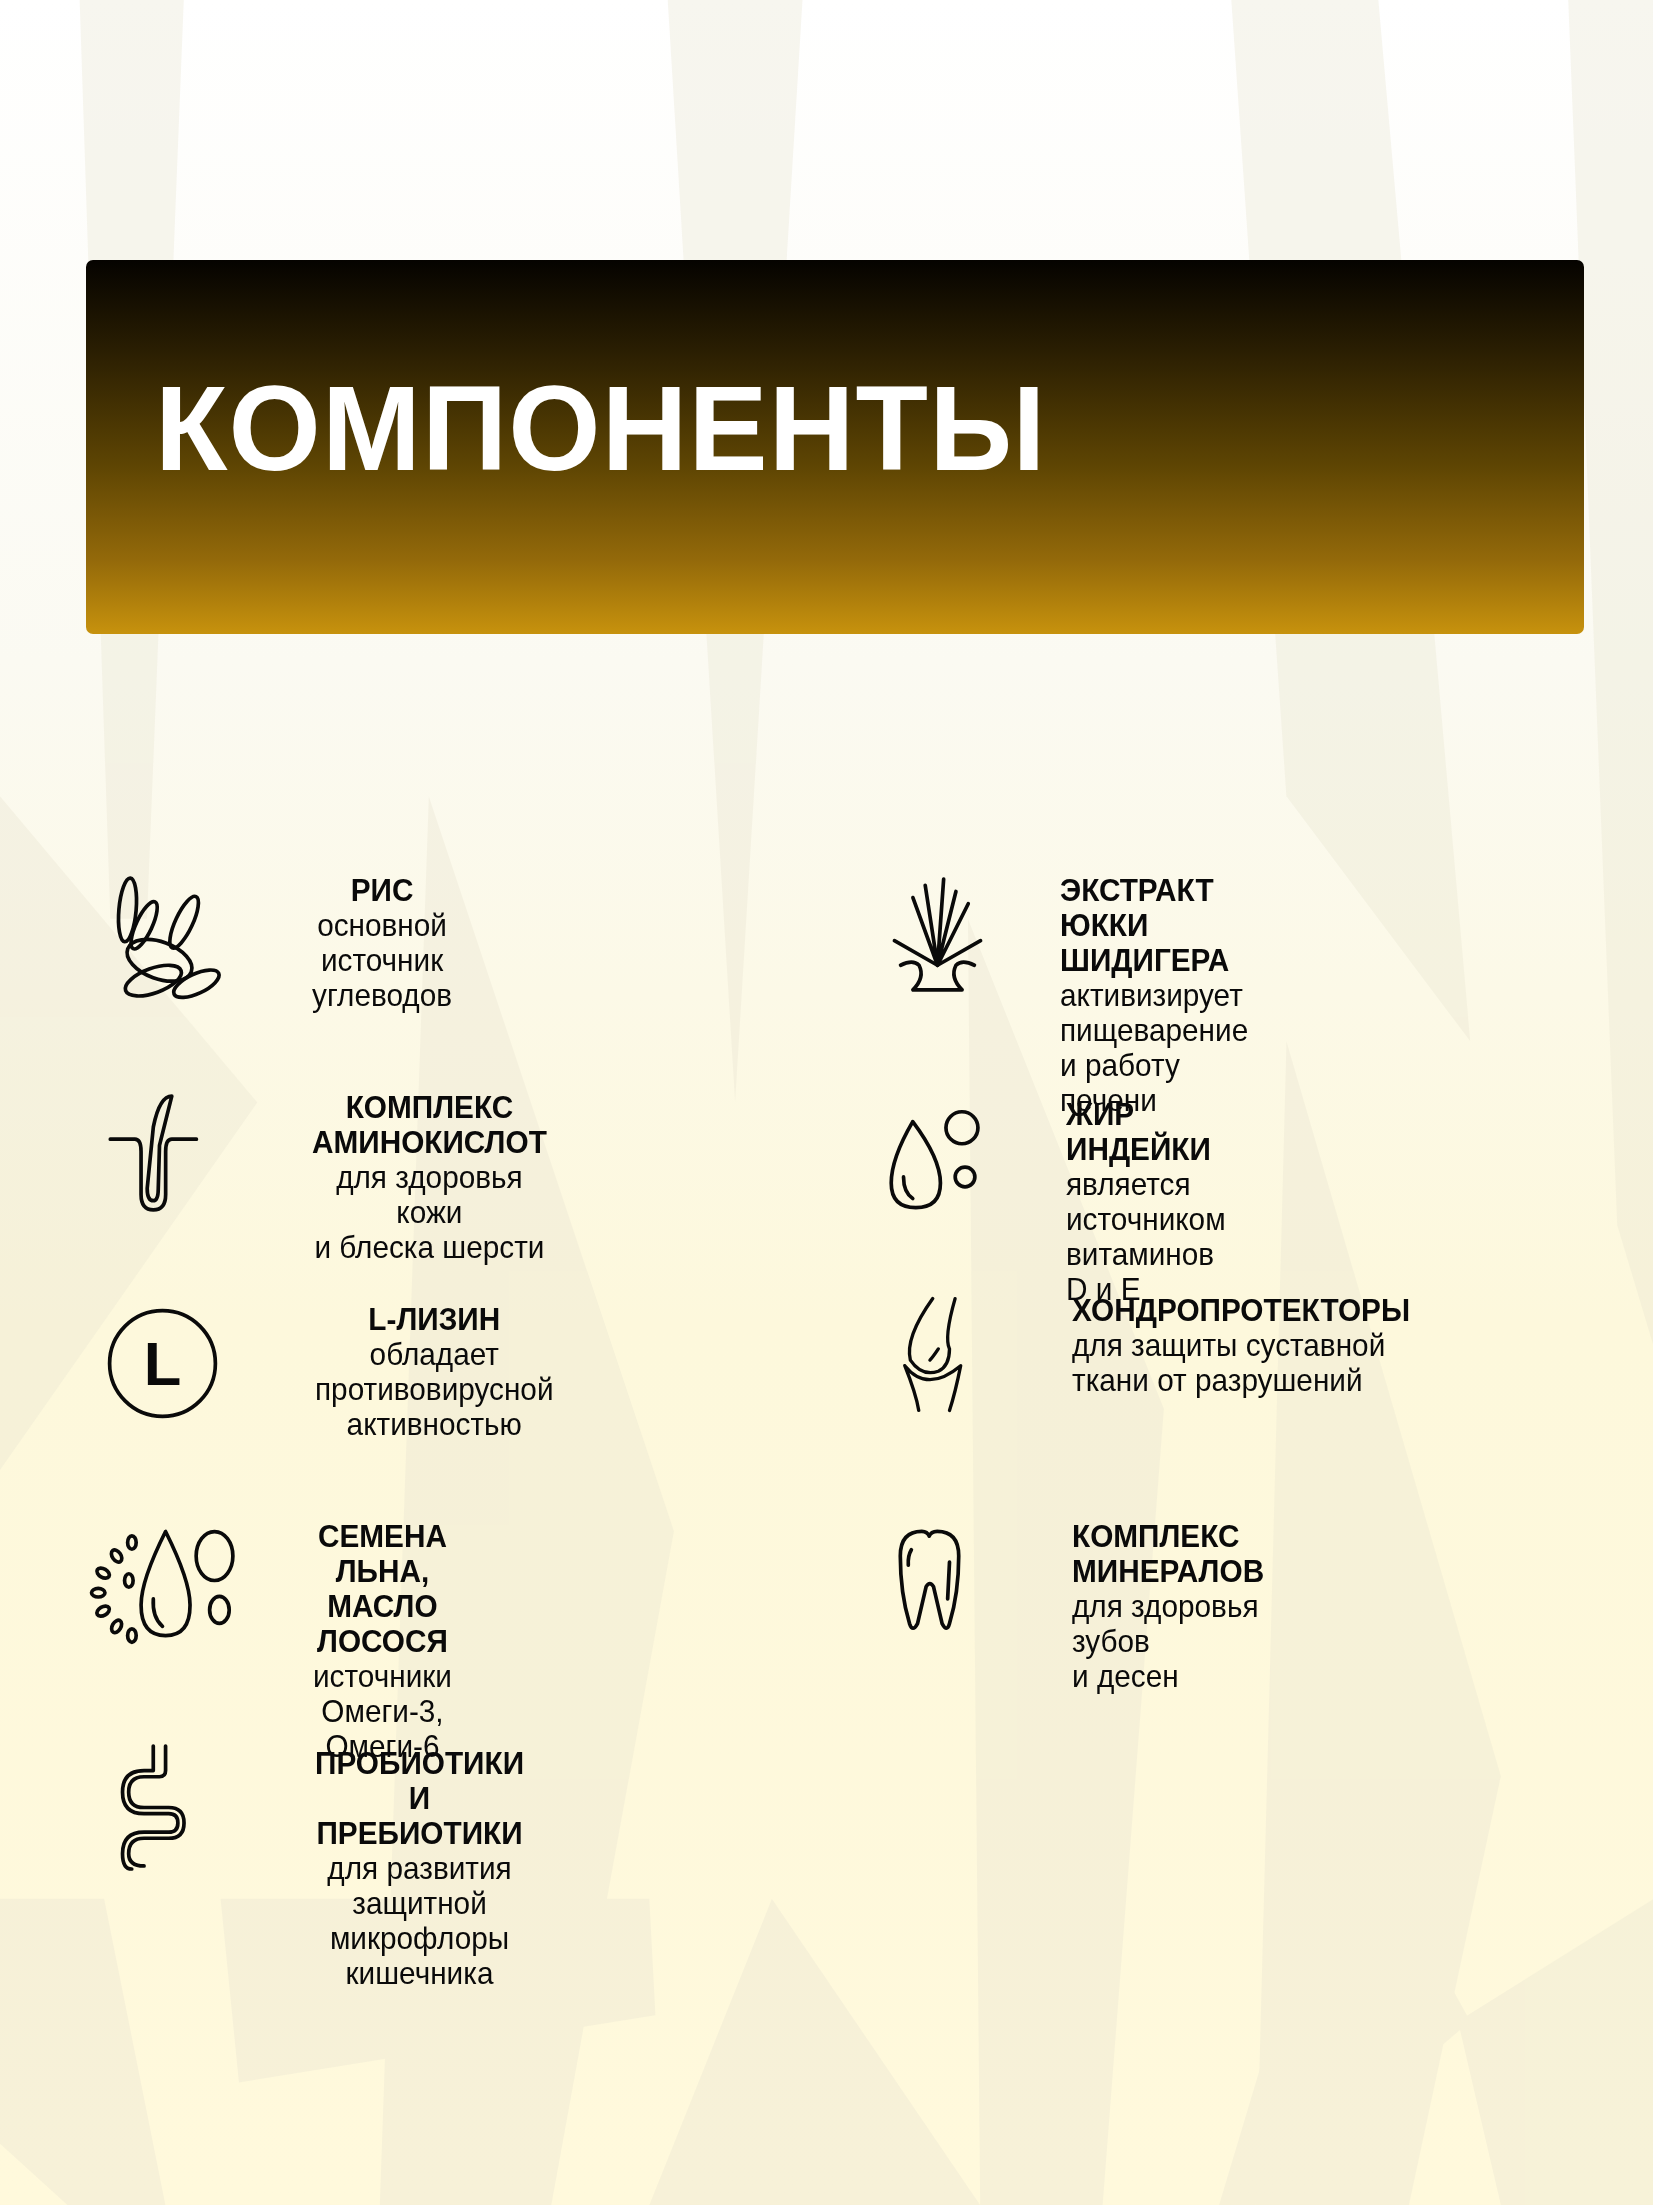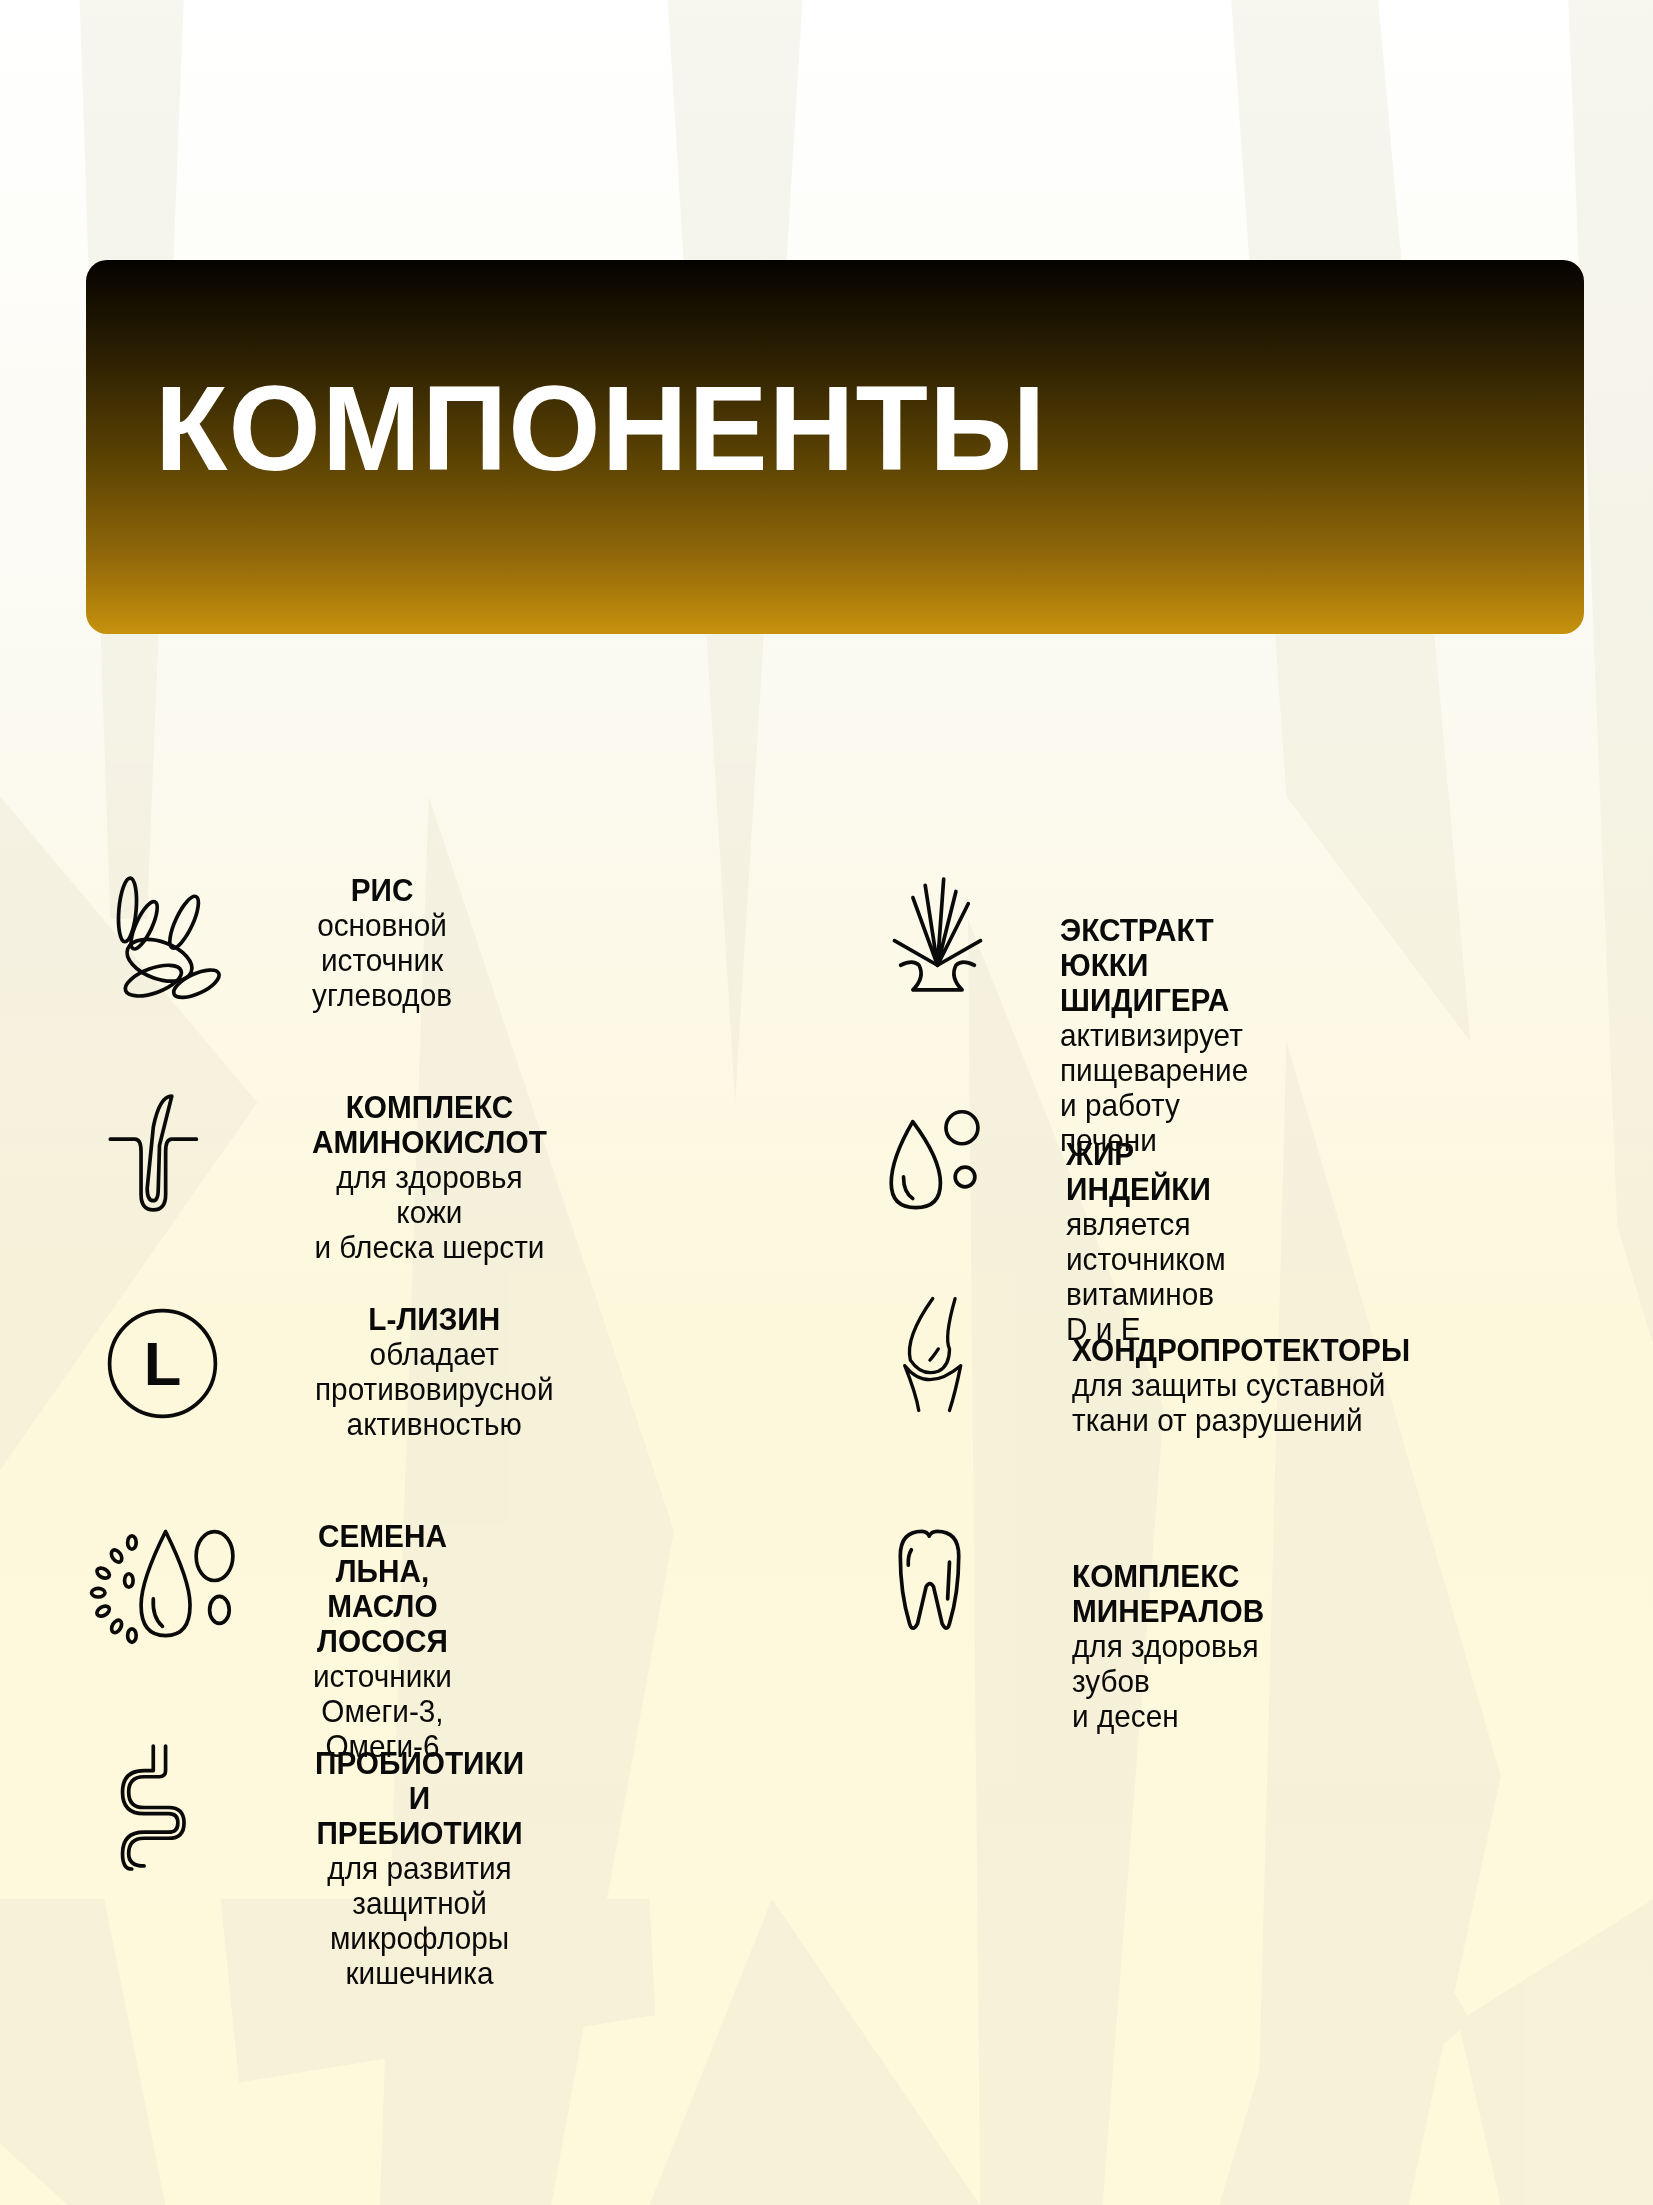--- a/index.html
+++ b/index.html
@@ -6,21 +6,21 @@
   body {
     width: 1654px; height: 2205px; position: relative; overflow: hidden;
     font-family: "Liberation Sans", "DejaVu Sans", sans-serif;
     background: linear-gradient(180deg, #ffffff 0%, #fbfaf2 30%, #fdf8dc 60%, #fff9dc 100%);
   }
   .bg-shapes { position: absolute; inset: 0; z-index: 0; }
   .bg-shapes svg { width: 100%; height: 100%; display: block; }
 
   .header {
     position: absolute; left: 86px; top: 260px; width: 1498px; height: 374px;
-    border-radius: 21px; z-index: 1;
+    border-radius: 7px; z-index: 1;
     background: linear-gradient(180deg, #050300 0%, #2b1f02 25%, #5e4503 55%, #93690a 80%, #c7920d 100%);
   }
   .header h1 {
     position: absolute; left: 69px; top: 108px; margin: 0;
     color: #ffffff; font-weight: 700; font-size: 121px; letter-spacing: 1.2px;
     line-height: 1; transform: scaleX(0.98); transform-origin: left;
   }
 
   .item { position: absolute; z-index: 1; }
   .item .icon { position: absolute; left: 0; top: 0; width: 123px; height: 123px; }
@@ -28,21 +28,21 @@
   .item .text { position: absolute; top: 0; }
   .item .title {
     font-weight: 700; font-size: 32px; line-height: 35px; color: #0a0a0a;
     white-space: pre-line; transform: scaleX(0.93); transform-origin: left;
   }
   .item .desc {
     font-weight: 400; font-size: 32px; line-height: 35px; color: #0a0a0a;
     white-space: pre-line; transform: scaleX(0.93); transform-origin: left;
   }
   .left .text { left: 214px; text-align: center; }
-  .right .text { left: 184px; margin-top: 40px; }
+  .right .text { left: 184px; }
   .stroke { fill: none; stroke: #0a0a0a; stroke-width: 6; stroke-linecap: round; stroke-linejoin: round; }
 </style>
 </head>
 <body>
 
 <div class="bg-shapes">
   <svg viewBox="0 0 2700 3600" preserveAspectRatio="none">
     <g fill="#e9e4d2" opacity="0.35">
       <polygon points="130,0 300,0 240,1500 180,1500"></polygon>
       <polygon points="1090,0 1310,0 1200,1800"></polygon>

